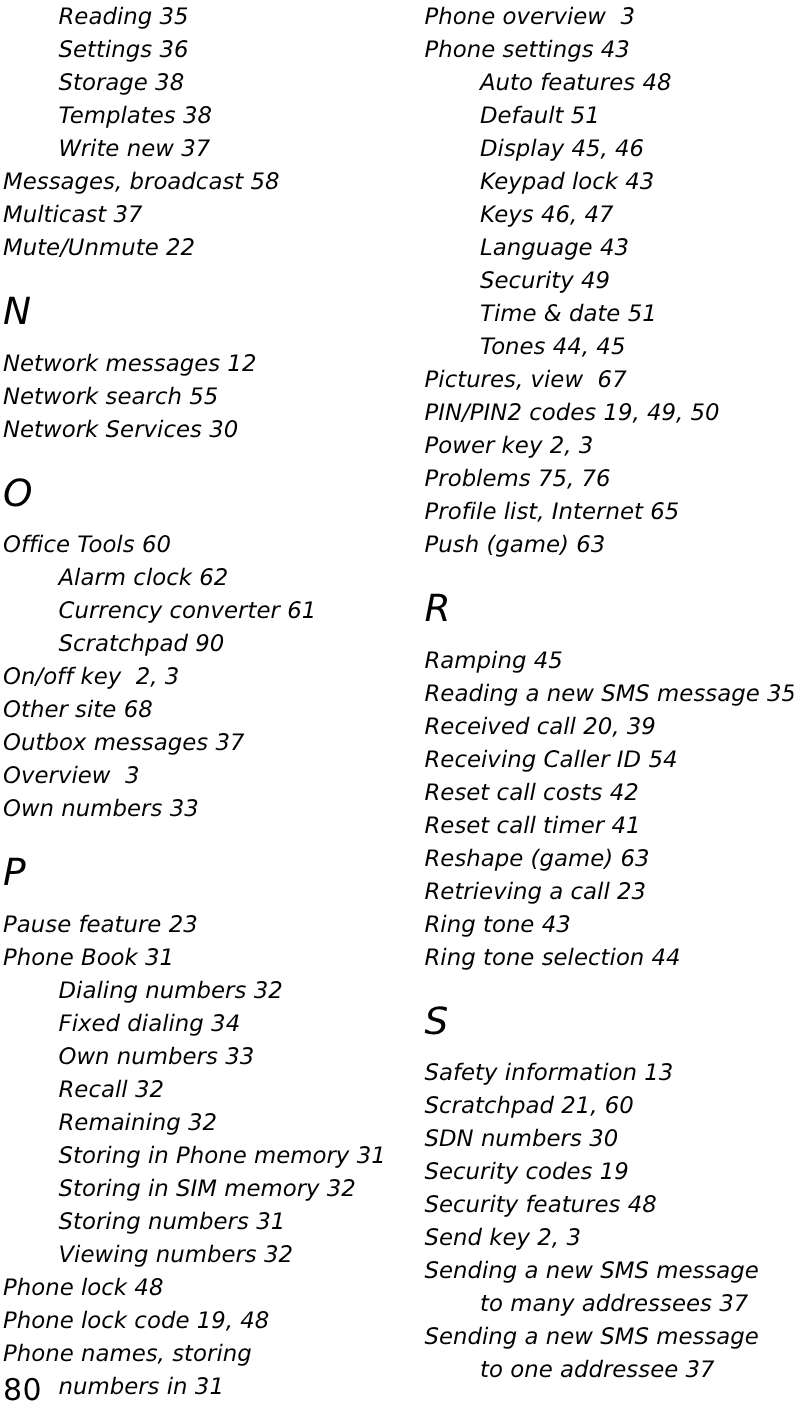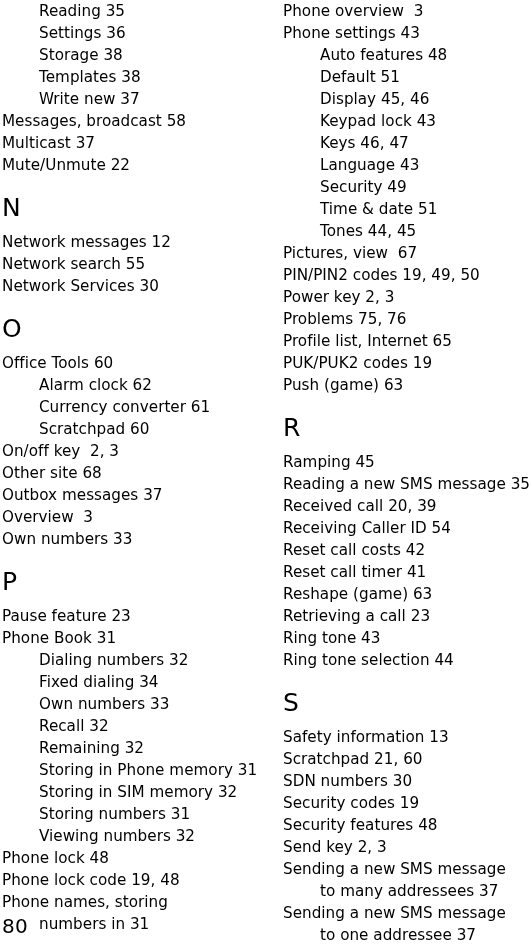--- a/index.html
+++ b/index.html
@@ -23,20 +23,21 @@
     height: 946px;
     box-sizing: border-box;
   }
 
   .columns {
     position: absolute;
     left: 0;
     top: 0;
     width: 529px;
     height: 905px;
+    font-style: italic;
   }
 
   .column {
     position: absolute;
     top: 0;
     box-sizing: border-box;
   }
 
   .column-left  { left: 2px;   width: 262px; }
   .column-right { left: 283px; width: 246px; }
@@ -88,21 +89,21 @@
         <div class="entry lvl0">Multicast 37</div>
         <div class="entry lvl0">Mute/Unmute 22</div>
         <div class="letter-heading">N</div>
         <div class="entry lvl0">Network messages 12</div>
         <div class="entry lvl0">Network search 55</div>
         <div class="entry lvl0">Network Services 30</div>
         <div class="letter-heading">O</div>
         <div class="entry lvl0">Office Tools 60</div>
         <div class="entry lvl1">Alarm clock 62</div>
         <div class="entry lvl1">Currency converter 61</div>
-        <div class="entry lvl1">Scratchpad 60</div>
+        <div class="entry lvl1">Scratchpad 90</div>
         <div class="entry lvl0">On/off key  2, 3</div>
         <div class="entry lvl0">Other site 68</div>
         <div class="entry lvl0">Outbox messages 37</div>
         <div class="entry lvl0">Overview  3</div>
         <div class="entry lvl0">Own numbers 33</div>
         <div class="letter-heading">P</div>
         <div class="entry lvl0">Pause feature 23</div>
         <div class="entry lvl0">Phone Book 31</div>
         <div class="entry lvl1">Dialing numbers 32</div>
         <div class="entry lvl1">Fixed dialing 34</div>
@@ -128,21 +129,20 @@
         <div class="entry lvl1">Keys 46, 47</div>
         <div class="entry lvl1">Language 43</div>
         <div class="entry lvl1">Security 49</div>
         <div class="entry lvl1">Time &amp; date 51</div>
         <div class="entry lvl1">Tones 44, 45</div>
         <div class="entry lvl0">Pictures, view  67</div>
         <div class="entry lvl0">PIN/PIN2 codes 19, 49, 50</div>
         <div class="entry lvl0">Power key 2, 3</div>
         <div class="entry lvl0">Problems 75, 76</div>
         <div class="entry lvl0">Profile list, Internet 65</div>
-        <div class="entry lvl0">PUK/PUK2 codes 19</div>
         <div class="entry lvl0">Push (game) 63</div>
         <div class="letter-heading">R</div>
         <div class="entry lvl0">Ramping 45</div>
         <div class="entry lvl0">Reading a new SMS message 35</div>
         <div class="entry lvl0">Received call 20, 39</div>
         <div class="entry lvl0">Receiving Caller ID 54</div>
         <div class="entry lvl0">Reset call costs 42</div>
         <div class="entry lvl0">Reset call timer 41</div>
         <div class="entry lvl0">Reshape (game) 63</div>
         <div class="entry lvl0">Retrieving a call 23</div>

